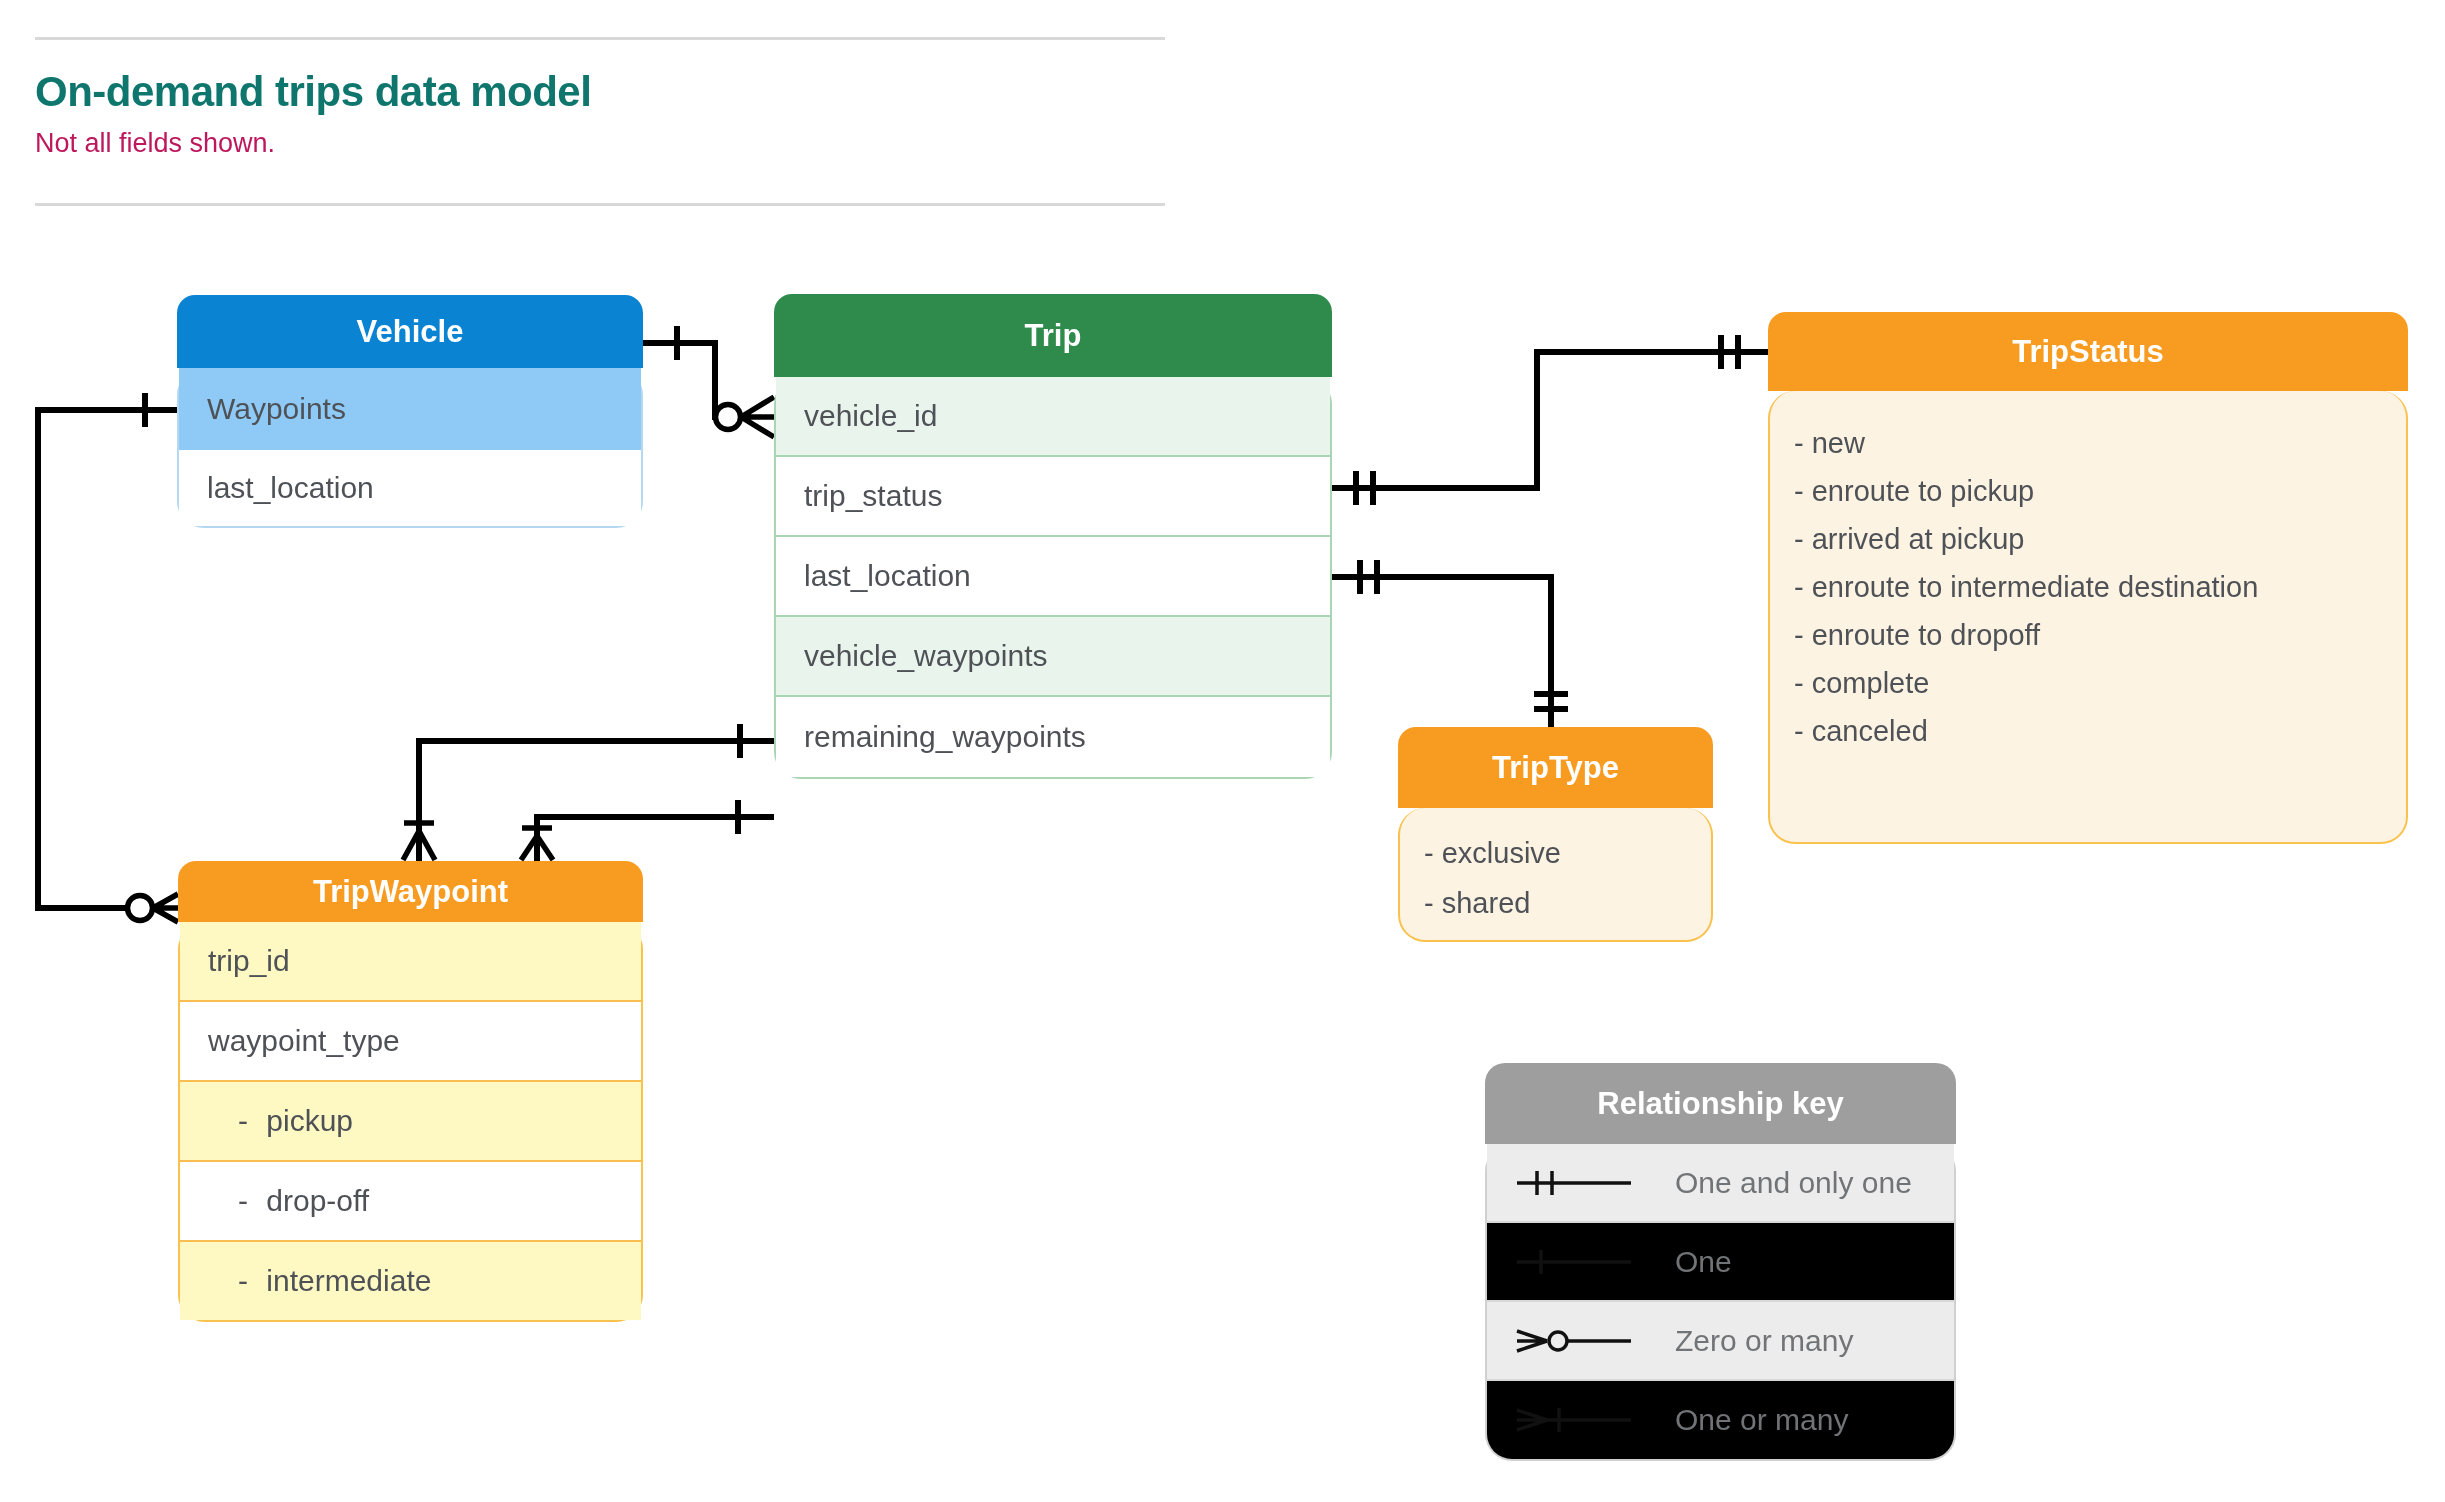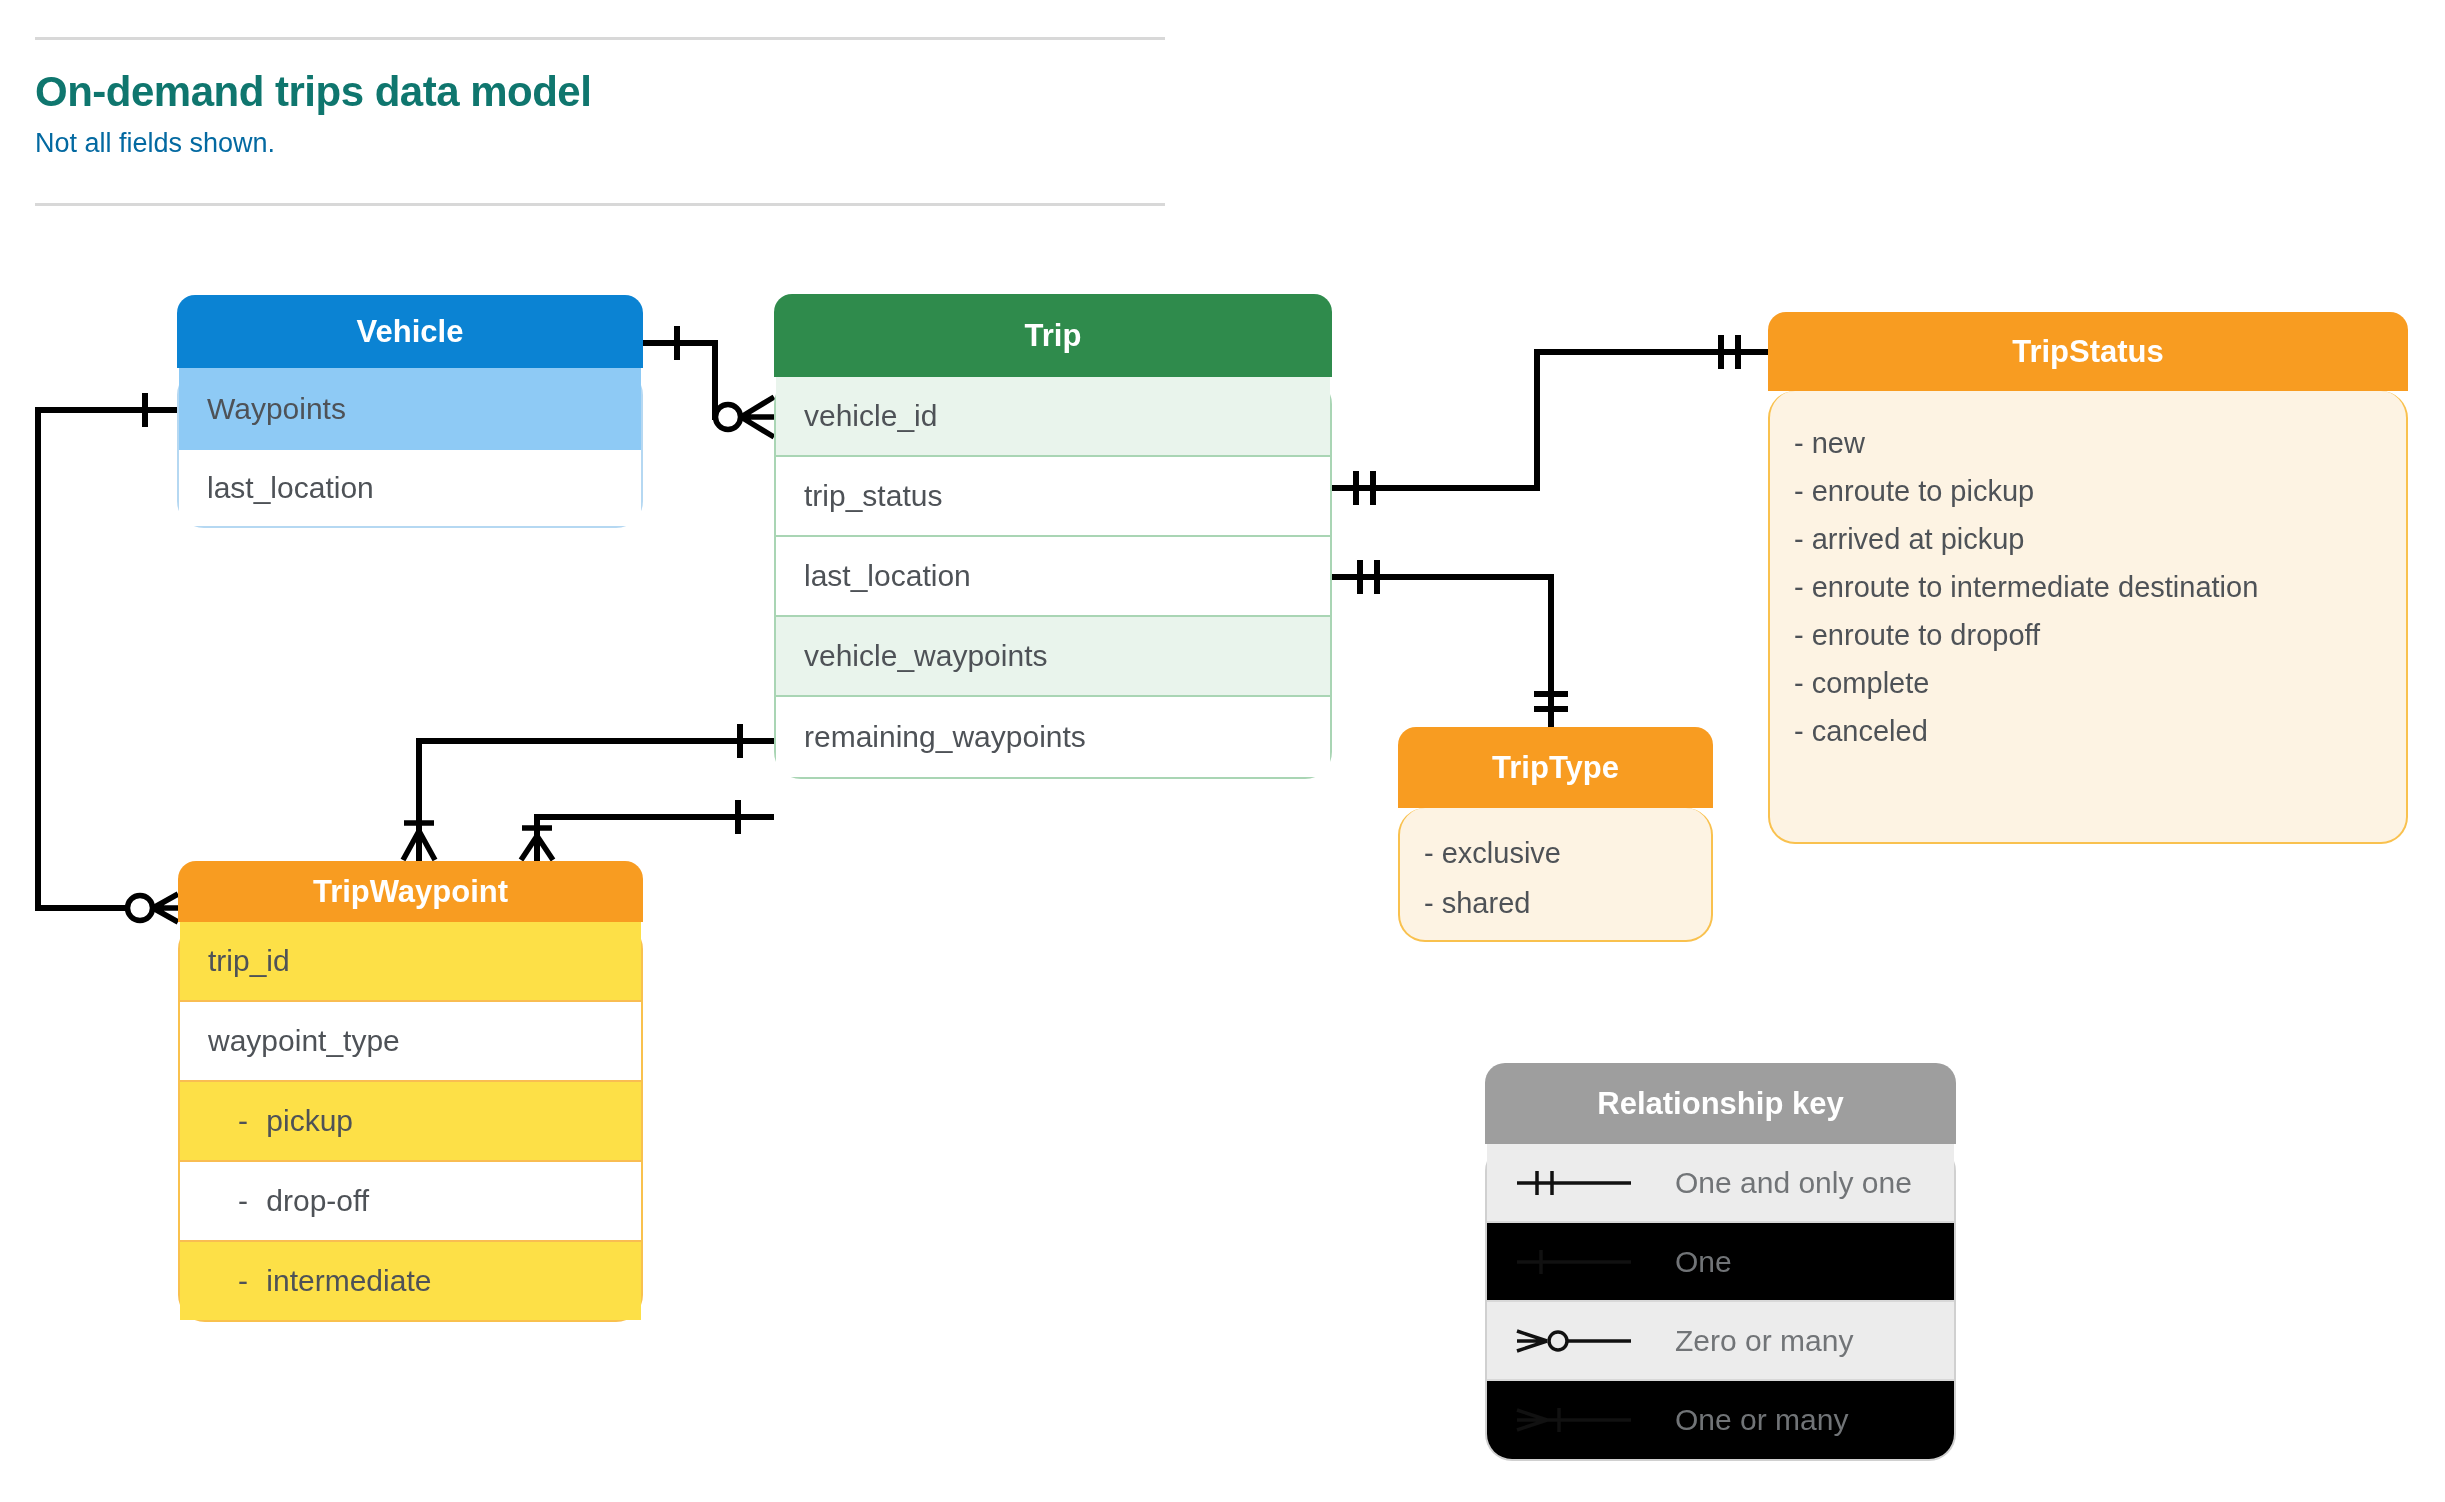--- a/index.html
+++ b/index.html
@@ -3,21 +3,21 @@
 <meta charset="utf-8">
 <style>
   html,body{margin:0;padding:0;}
   body{
     width:2445px;height:1502px;background:#ffffff;position:relative;
     font-family:"Liberation Sans","DejaVu Sans",sans-serif;
     -webkit-font-smoothing:antialiased;
   }
   .rule{position:absolute;left:35px;width:1130px;height:3px;background:#d8d8d8;}
   .page-title{position:absolute;left:35px;top:68px;font-size:42px;font-weight:bold;color:#0f766e;letter-spacing:-0.5px;}
-  .page-subtitle{position:absolute;left:35px;top:128px;font-size:27px;color:#0369a1;}
+  .page-subtitle{position:absolute;left:35px;top:128px;font-size:27px;color:#be185d;}
 
   .entity{position:absolute;}
   .ehdr{
     color:#fff;font-weight:bold;font-size:31px;
     display:flex;align-items:center;justify-content:center;
     border-radius:18px 18px 0 0;box-sizing:border-box;
   }
   .ebody{box-sizing:border-box;border-radius:27px;}
   .frow{
     box-sizing:border-box;display:flex;align-items:center;
@@ -50,21 +50,21 @@
 
   .triptype-hdr{height:81px;}
   .triptype-body{height:134px;padding:20px 0 0 24px;}
   .triptype-body .enum-item{line-height:50px;}
 
   
   .tw-hdr{height:61px;background:#f89c21;}
   .tw-body{border:2px solid #f9c14e;border-top:none;}
   .wrow{height:80px;border-bottom:2px solid #f9bd52;background:#fff;}
   .wrow:last-child{border-bottom:none;height:78px;}
-  .w-alt{background:#fde047;text-align:center;}
+  .w-alt{background:#fef9c3;text-align:center;}
   .w-indent{padding-left:58px;word-spacing:10px;}
 
   
   .key-hdr{height:81px;background:#9e9e9e;border-radius:20px 20px 0 0;}
   .key-body{border:2px solid #d0d0d0;border-top:none;box-sizing:border-box;background:#000000;}
   .krow{height:79px;display:flex;align-items:center;box-sizing:border-box;border-bottom:2px solid #d8d8d8;}
   .krow:last-child{border-bottom:none;height:78px;}
   .k-alt{background:#ececec;}
   .krow svg{margin-left:22px;flex:0 0 auto;}
   .klabel{margin-left:36px;font-size:30px;color:#717477;}

